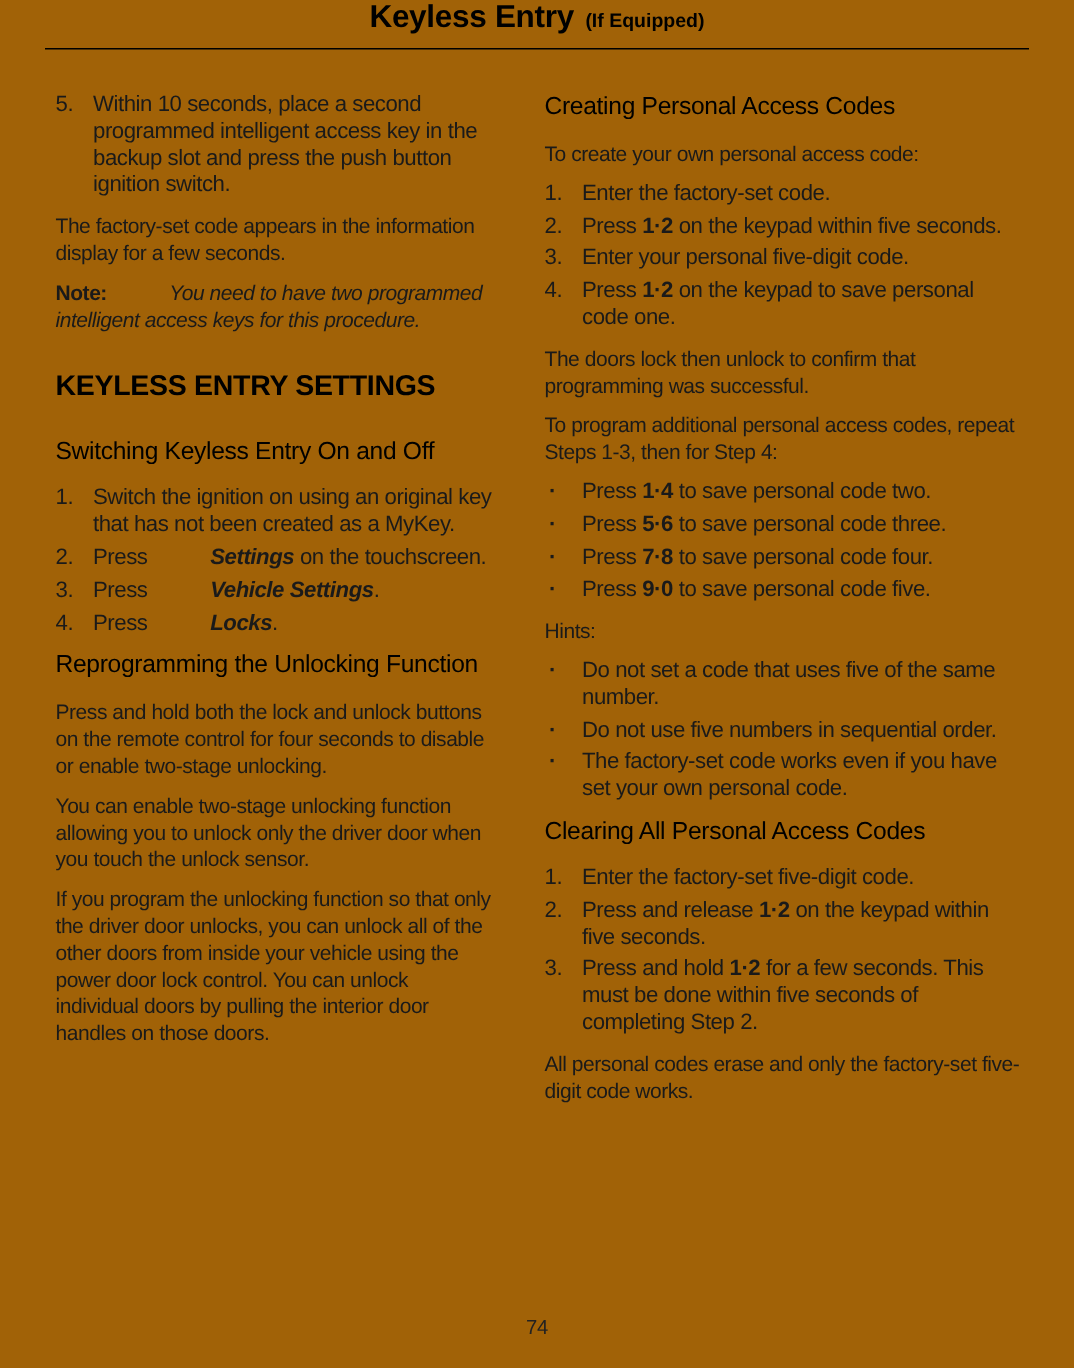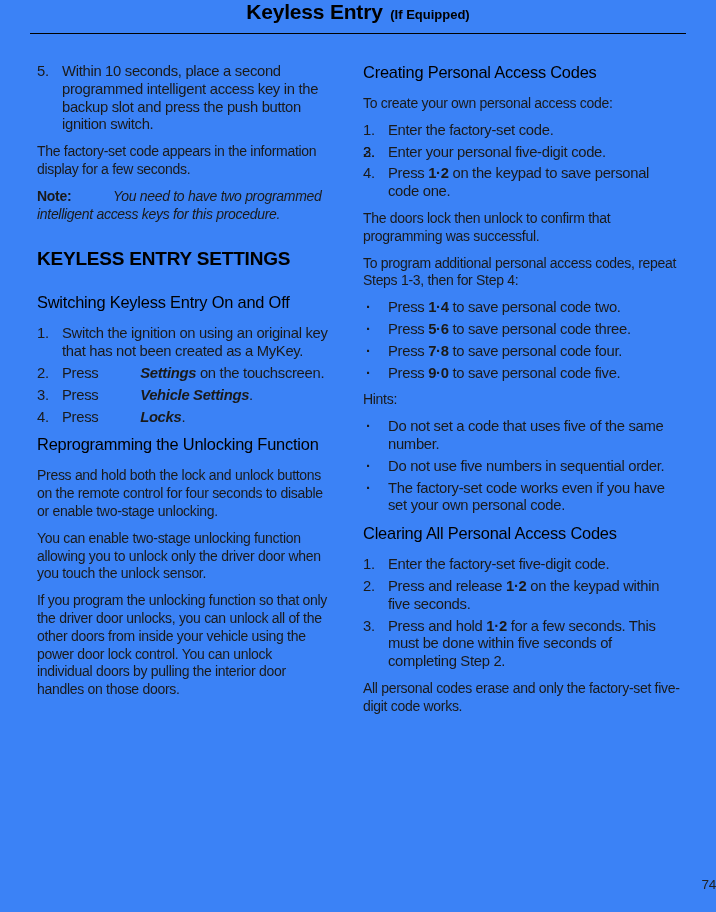--- a/index.html
+++ b/index.html
@@ -1,19 +1,19 @@
 <!DOCTYPE html>
 <html lang="en"><head>
   <meta charset="utf-8">
   <style>
     * { box-sizing: border-box; }
     html, body { margin: 0; padding: 0; background: #ffffff; }
     .page {
       width: 716px; height: 912px; position: relative; overflow: hidden;
-      background: #3b82f6; color: #1a1a1a;
+      background: #a16207; color: #1a1a1a;
       font-family: "Liberation Sans", "DejaVu Sans", sans-serif;
     }
     .header { text-align: center; padding-top: 0; }
     .title { margin: 0; font-size: 21px; line-height: 24px; font-weight: 800; color: #000; letter-spacing: -0.2px; }
     .title .suffix { font-size: 13px; font-weight: 700; letter-spacing: 0; margin-left: 2px; }
     .rule { height: 0; border-top: 1.5px solid #000; margin: 6px 30px 0 30px; }
 
     .columns { display: grid; grid-template-columns: 293px 317px; column-gap: 33px; padding: 29px 36px 0 37px; }
     .col { min-width: 0; }
     .col > :first-child { margin-top: 0; }
@@ -23,21 +23,21 @@
     .h2 { margin: 0 0 13px; font-size: 16.4px; line-height: 19px; font-weight: 400; color: #000; letter-spacing: -0.2px; max-width: 305px; }
 
     .list { margin: 0 0 9px; }
     .li { position: relative; padding-left: 25px; margin: 0 0 4px; font-size: 14.8px; line-height: 17.8px; letter-spacing: -0.3px; }
     .marker { position: absolute; left: 0; top: 0; }
     .marker.bullet { left: 3px; font-weight: 700; }
 
     .b { font-weight: 800; }
     .i { font-style: italic; margin-left: 38px; }
 
-    .footer { position: absolute; left: 0; right: 0; bottom: 20px; text-align: right; font-size: 13.5px; letter-spacing: -0.2px; color: #222; }
+    .footer { position: absolute; left: 0; right: 0; bottom: 20px; text-align: center; font-size: 13.5px; letter-spacing: -0.2px; color: #222; }
   </style>
 </head>
 <body>
 
 <div class="page">
   <header class="header">
     <h1 class="title">
       <span>Keyless Entry</span>
       <span class="suffix">(If Equipped)</span>
     </h1>
@@ -62,21 +62,21 @@
         <h3 class="h2">Reprogramming the Unlocking Function</h3>
         <p class="body"><span>Press and hold both the lock and unlock buttons on the remote control for four seconds to disable or enable two-stage unlocking.</span></p>
         <p class="body"><span>You can enable two-stage unlocking function allowing you to unlock only the driver door when you touch the unlock sensor.</span></p>
         <p class="body"><span>If you program the unlocking function so that only the driver door unlocks, you can unlock all of the other doors from inside your vehicle using the power door lock control. You can unlock individual doors by pulling the interior door handles on those doors.</span></p>
       </section>
     <section class="col">
         <h3 class="h2">Creating Personal Access Codes</h3>
         <p class="body"><span>To create your own personal access code:</span></p>
         <div class="list">
           <div class="li"><span class="marker">1.</span><span class="li-body"><span>Enter the factory-set code.</span></span></div>
-          <div class="li"><span class="marker">2.</span></div>
+          <div class="li"><span class="marker">2.</span><span class="li-body"><span>Press </span><span class="b ">1·2</span><span> on the keypad within five seconds.</span></span></div>
           <div class="li"><span class="marker">3.</span><span class="li-body"><span>Enter your personal five-digit code.</span></span></div>
           <div class="li"><span class="marker">4.</span><span class="li-body"><span>Press </span><span class="b ">1·2</span><span> on the keypad to save personal code one.</span></span></div>
         </div>
         <p class="body"><span>The doors lock then unlock to confirm that programming was successful.</span></p>
         <p class="body"><span>To program additional personal access codes, repeat Steps 1-3, then for Step 4:</span></p>
         <div class="list">
           <div class="li"><span class="marker bullet">·</span><span class="li-body"><span>Press </span><span class="b ">1·4</span><span> to save personal code two.</span></span></div>
           <div class="li"><span class="marker bullet">·</span><span class="li-body"><span>Press </span><span class="b ">5·6</span><span> to save personal code three.</span></span></div>
           <div class="li"><span class="marker bullet">·</span><span class="li-body"><span>Press </span><span class="b ">7·8</span><span> to save personal code four.</span></span></div>
           <div class="li"><span class="marker bullet">·</span><span class="li-body"><span>Press </span><span class="b ">9·0</span><span> to save personal code five.</span></span></div>

